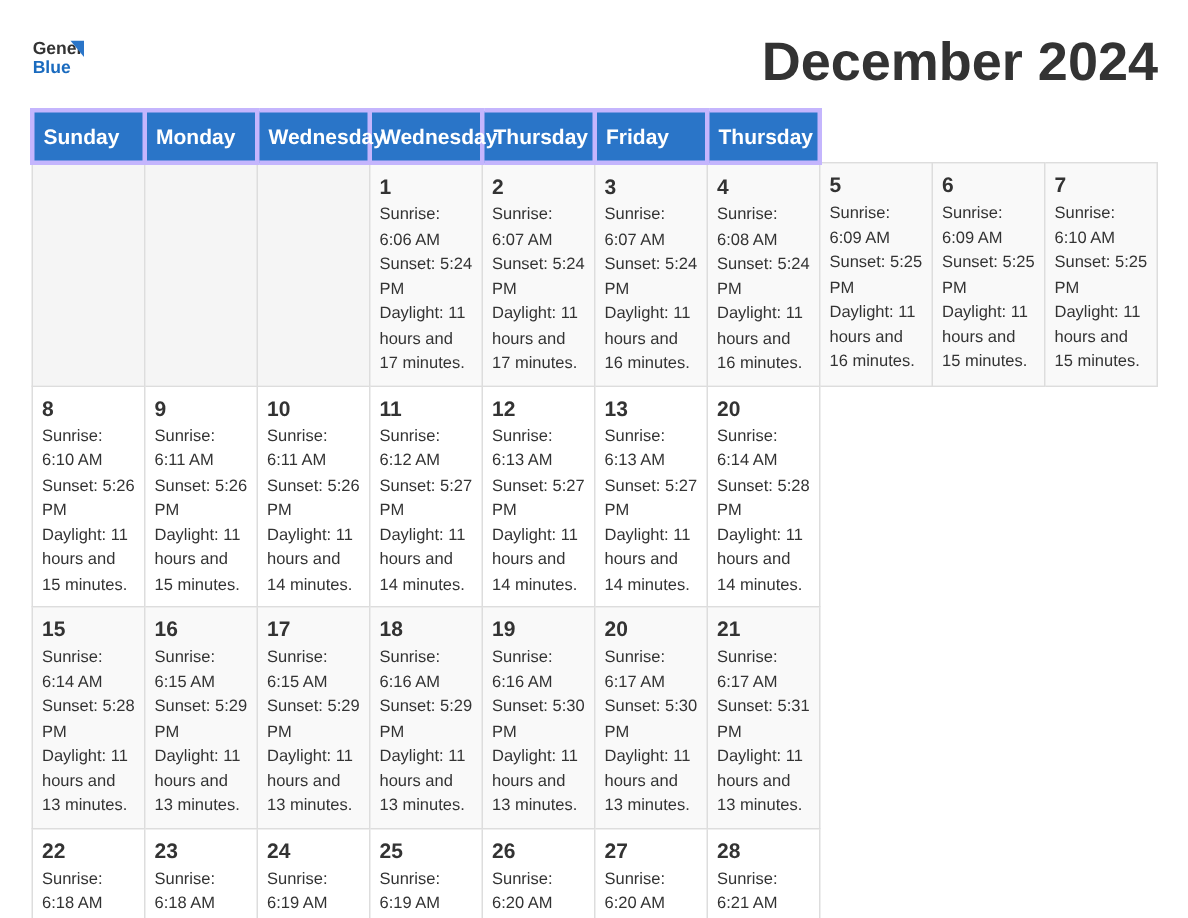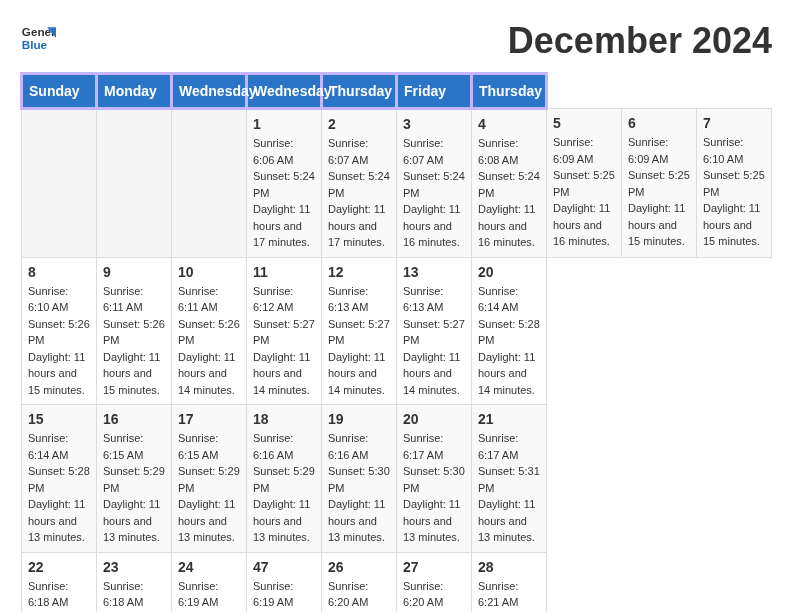--- a/index.html
+++ b/index.html
@@ -134,19 +134,19 @@
         <td><span class="day-num">17</span><span class="day-info">Sunrise: 6:15 AM<br>Sunset: 5:29 PM<br>Daylight: 11 hours and 13 minutes.</span></td>
         <td><span class="day-num">18</span><span class="day-info">Sunrise: 6:16 AM<br>Sunset: 5:29 PM<br>Daylight: 11 hours and 13 minutes.</span></td>
         <td><span class="day-num">19</span><span class="day-info">Sunrise: 6:16 AM<br>Sunset: 5:30 PM<br>Daylight: 11 hours and 13 minutes.</span></td>
         <td><span class="day-num">20</span><span class="day-info">Sunrise: 6:17 AM<br>Sunset: 5:30 PM<br>Daylight: 11 hours and 13 minutes.</span></td>
         <td><span class="day-num">21</span><span class="day-info">Sunrise: 6:17 AM<br>Sunset: 5:31 PM<br>Daylight: 11 hours and 13 minutes.</span></td>
       </tr>
       <tr>
         <td><span class="day-num">22</span><span class="day-info">Sunrise: 6:18 AM<br>Sunset: 5:31 PM<br>Daylight: 11 hours and 13 minutes.</span></td>
         <td><span class="day-num">23</span><span class="day-info">Sunrise: 6:18 AM<br>Sunset: 5:32 PM<br>Daylight: 11 hours and 13 minutes.</span></td>
         <td><span class="day-num">24</span><span class="day-info">Sunrise: 6:19 AM<br>Sunset: 5:32 PM<br>Daylight: 11 hours and 13 minutes.</span></td>
-        <td><span class="day-num">47</span><span class="day-info">Sunrise: 6:19 AM<br>Sunset: 5:33 PM<br>Daylight: 11 hours and 13 minutes.</span></td>
+        <td><span class="day-num">25</span><span class="day-info">Sunrise: 6:19 AM<br>Sunset: 5:33 PM<br>Daylight: 11 hours and 13 minutes.</span></td>
         <td><span class="day-num">26</span><span class="day-info">Sunrise: 6:20 AM<br>Sunset: 5:33 PM<br>Daylight: 11 hours and 13 minutes.</span></td>
         <td><span class="day-num">27</span><span class="day-info">Sunrise: 6:20 AM<br>Sunset: 5:34 PM<br>Daylight: 11 hours and 13 minutes.</span></td>
         <td><span class="day-num">28</span><span class="day-info">Sunrise: 6:21 AM<br>Sunset: 5:35 PM<br>Daylight: 11 hours and 13 minutes.</span></td>
       </tr>
     </tbody>
 </table>
 
 </body></html>

